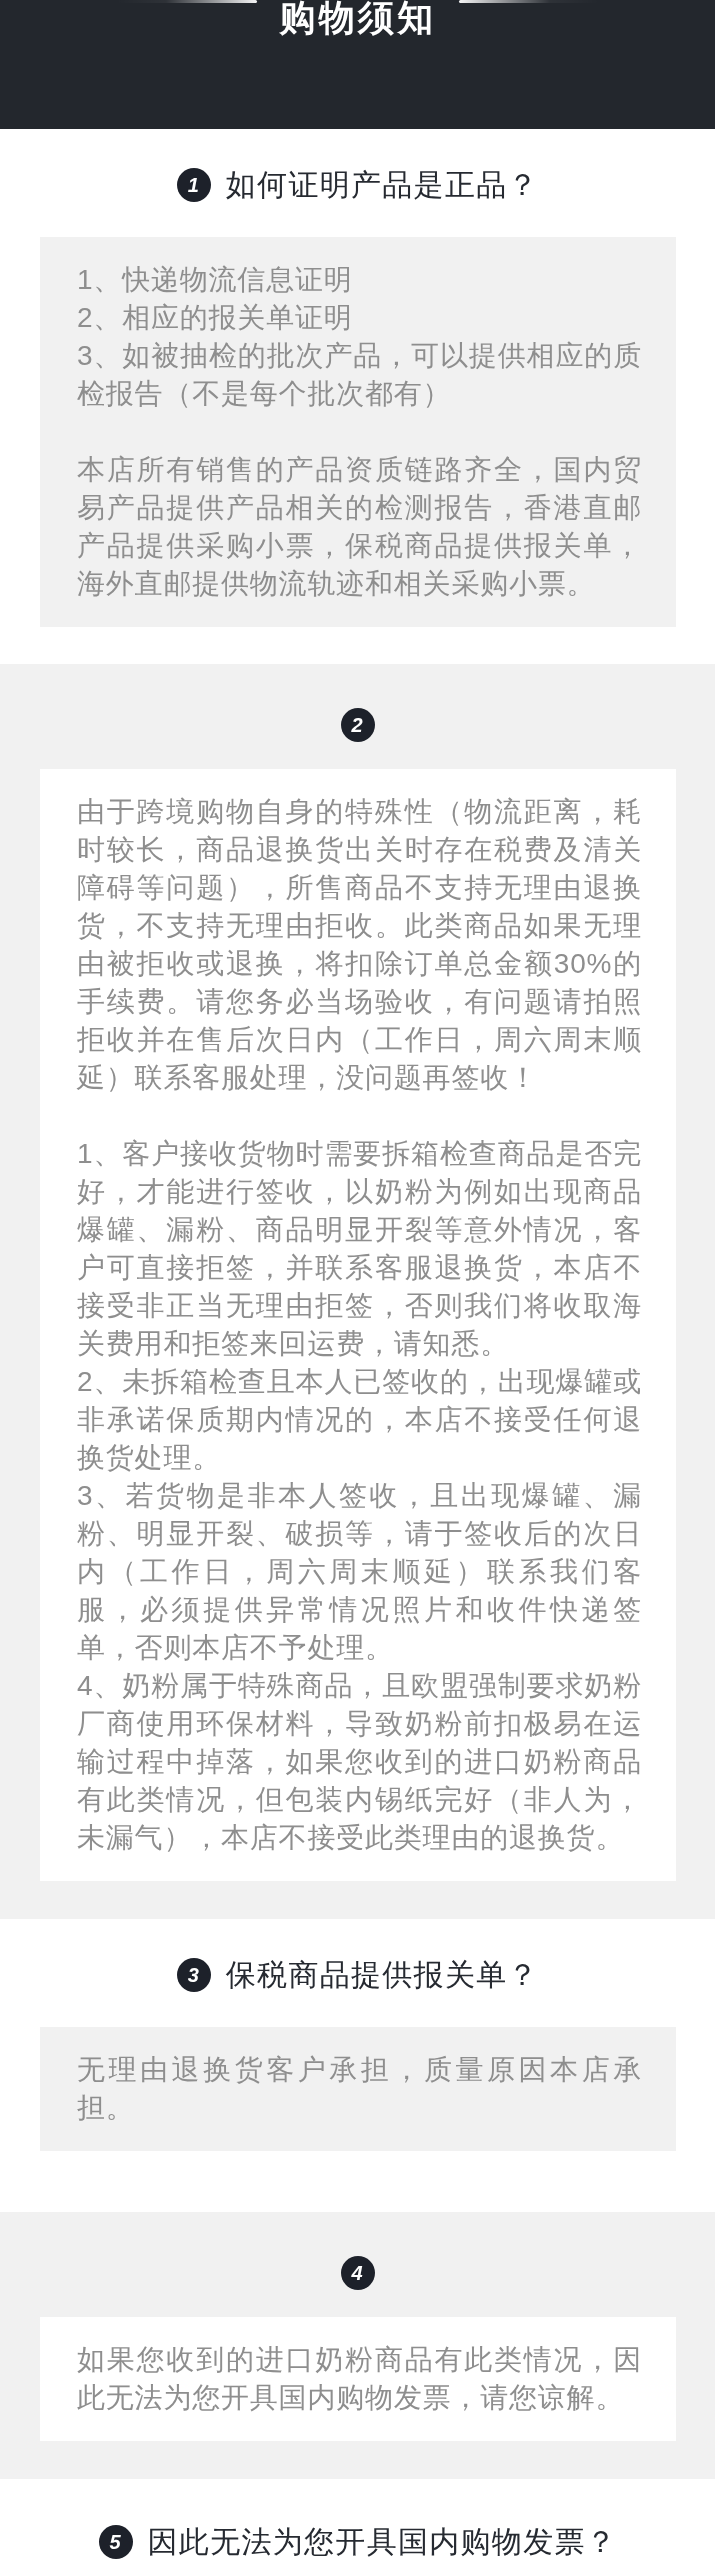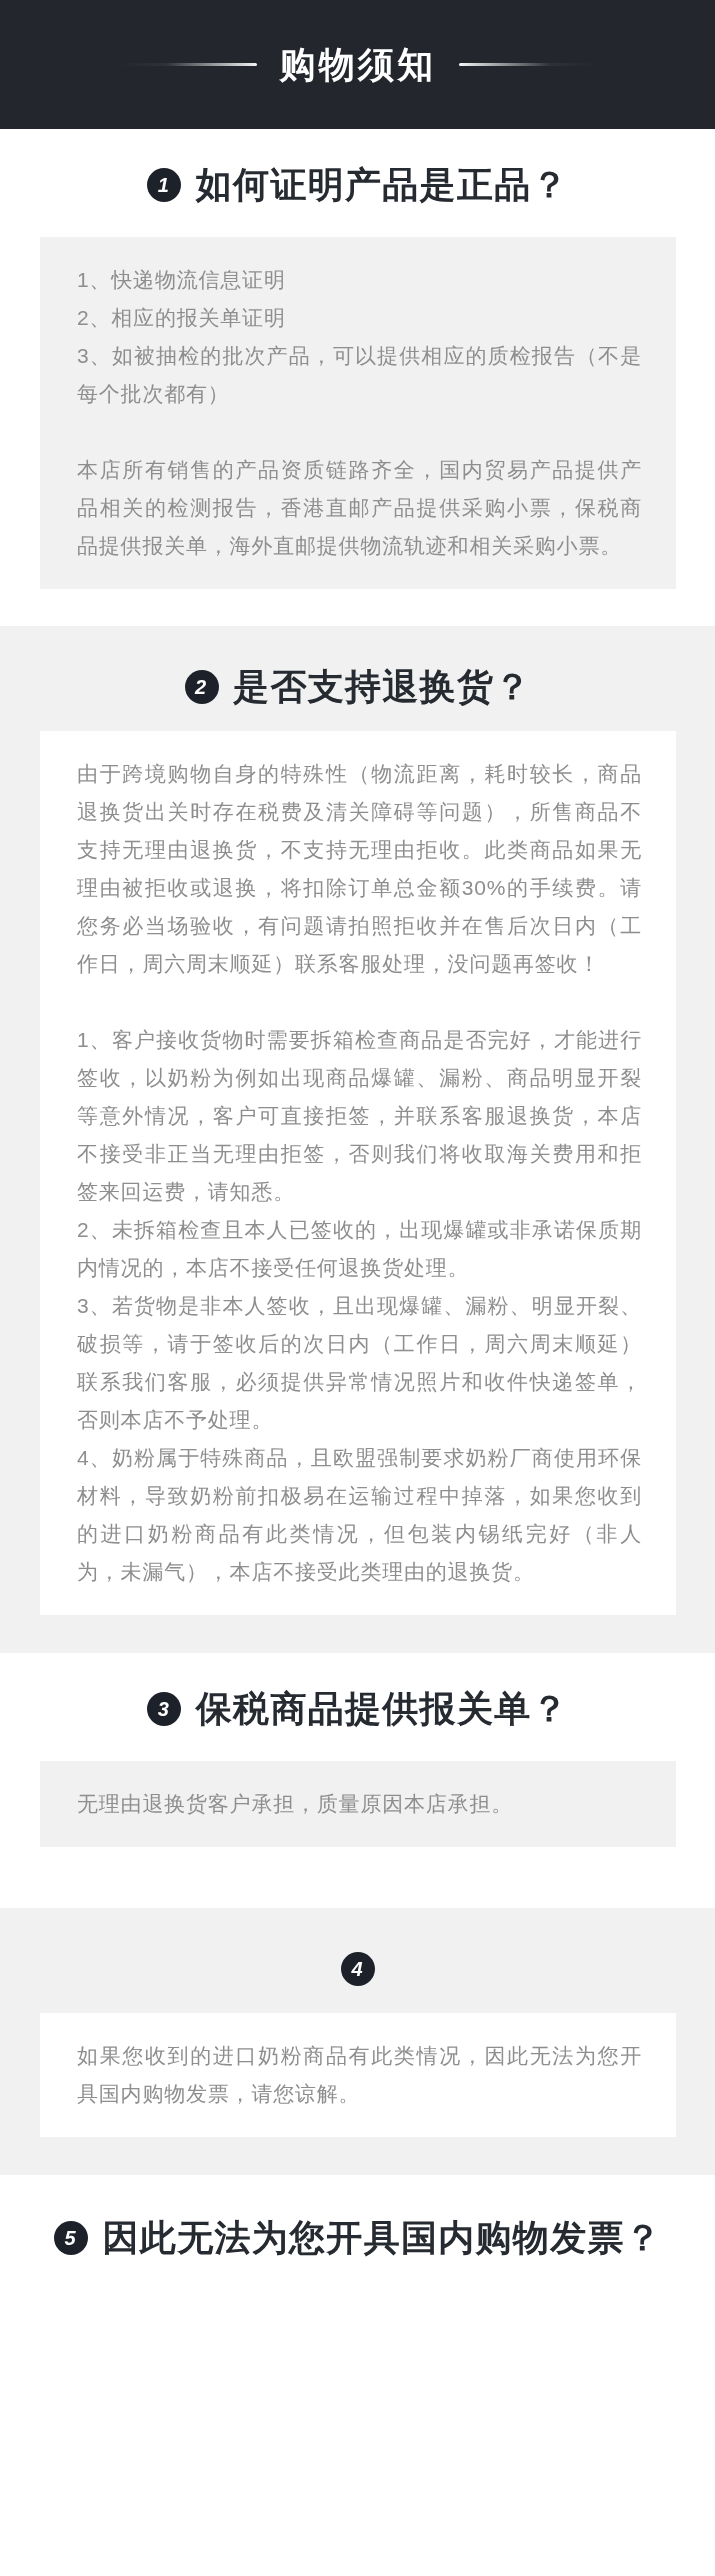--- a/index.html
+++ b/index.html
@@ -9,21 +9,20 @@
     font-family:"Liberation Sans","DejaVu Sans",sans-serif;
     -webkit-font-smoothing:antialiased;
   }
   .page{width:716px;overflow:hidden;background:#ffffff;}
 
   
   .banner{
     height:129px;
     background:#23272d;
     display:flex;
-    align-items:center;
     justify-content:center;
     gap:22.5px;
   }
   .banner-line{
     width:140px;height:3.3px;border-radius:2px;
   }
   .banner-line.left{
     background:linear-gradient(to right, rgba(255,255,255,0), rgba(255,255,255,0.05) 35%, rgba(255,255,255,0.95));
   }
   .banner-line.right{
@@ -54,33 +53,33 @@
     font-weight:800;
     font-style:italic;
     display:flex;
     align-items:center;
     justify-content:center;
     flex:0 0 auto;
     padding-right:2px;
     box-sizing:border-box;
   }
   .q-title{
-    font-size:36px;
-    font-weight:700;
+    font-size:30px;
+    font-weight:400;
     color:#262a31;
     letter-spacing:1.3px;
     line-height:1.2;
     white-space:nowrap;
   }
 
   
   .box{
     margin:33px 40px 0 40px;
     padding:24px 34px 24px 37px;
-    font-size:21px;
+    font-size:28px;
     line-height:38px;
     letter-spacing:0.8px;
     color:#8e8e8e;
     white-space:pre-line;
     text-align:justify;
   }
   .box-gray{background:#f1f1f1;}
   .box-white{background:#ffffff;}
 
   
@@ -118,21 +117,20 @@
     <div class="box box-gray">1、快递物流信息证明
 2、相应的报关单证明
 3、如被抽检的批次产品，可以提供相应的质检报告（不是每个批次都有）
 
 本店所有销售的产品资质链路齐全，国内贸易产品提供产品相关的检测报告，香港直邮产品提供采购小票，保税商品提供报关单，海外直邮提供物流轨迹和相关采购小票。</div>
   </section>
 
   <section class="sec-gray" id="sec2">
     <div class="heading">
       <div class="q-num">2</div>
-      <div class="q-title">是否支持退换货？</div>
     </div>
     <div class="box box-white">由于跨境购物自身的特殊性（物流距离，耗时较长，商品退换货出关时存在税费及清关障碍等问题），所售商品不支持无理由退换货，不支持无理由拒收。此类商品如果无理由被拒收或退换，将扣除订单总金额30%的手续费。请您务必当场验收，有问题请拍照拒收并在售后次日内（工作日，周六周末顺延）联系客服处理，没问题再签收！
 
 1、客户接收货物时需要拆箱检查商品是否完好，才能进行签收，以奶粉为例如出现商品爆罐、漏粉、商品明显开裂等意外情况，客户可直接拒签，并联系客服退换货，本店不接受非正当无理由拒签，否则我们将收取海关费用和拒签来回运费，请知悉。
 2、未拆箱检查且本人已签收的，出现爆罐或非承诺保质期内情况的，本店不接受任何退换货处理。
 3、若货物是非本人签收，且出现爆罐、漏粉、明显开裂、破损等，请于签收后的次日内（工作日，周六周末顺延）联系我们客服，必须提供异常情况照片和收件快递签单，否则本店不予处理。
 4、奶粉属于特殊商品，且欧盟强制要求奶粉厂商使用环保材料，导致奶粉前扣极易在运输过程中掉落，如果您收到的进口奶粉商品有此类情况，但包装内锡纸完好（非人为，未漏气），本店不接受此类理由的退换货。</div>
   </section>
 
   <section class="sec-white" id="sec3">

